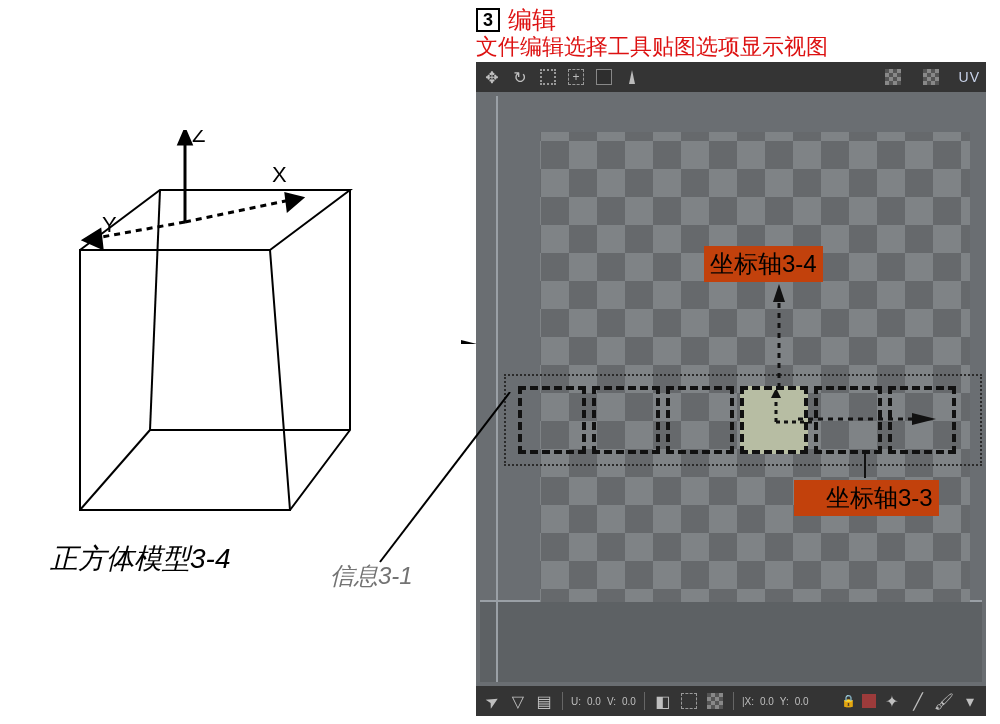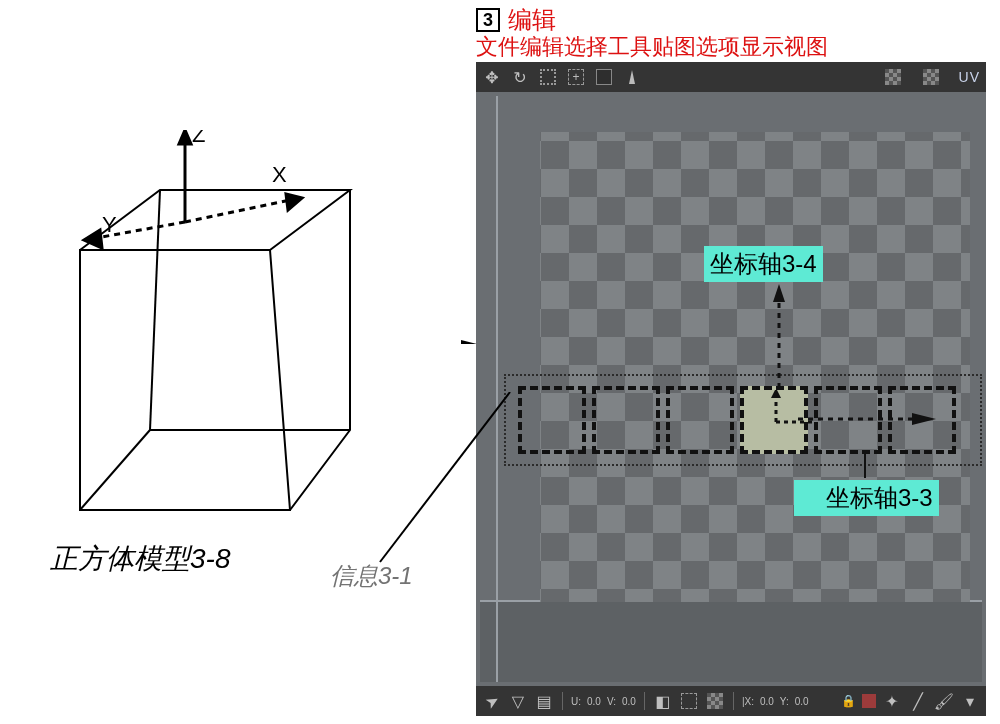--- a/index.html
+++ b/index.html
@@ -184,21 +184,21 @@
     position: relative;
   }
   .uv-cell.hi {
     background: #b7bda3;
     border: 4px dashed #111;
   }
 
   
   .callout {
     position: absolute;
-    background: #5eead4;
+    background: #c2410c;
     font-size: 24px;
     padding: 2px 6px;
     color: #000;
   }
 
   
   .toolbar-bottom {
     position: absolute;
     inset: auto 0 0 0;
     height: 30px;
@@ -255,21 +255,21 @@
       <line x1="145" y1="92" x2="250" y2="70" stroke-dasharray="6 5"></line>
       <polygon points="262,68 246,64 248,80" fill="#000"></polygon>
 
       <line x1="145" y1="92" x2="56" y2="108" stroke-dasharray="6 5"></line>
       <polygon points="44,110 60,100 62,118" fill="#000"></polygon>
     </g>
     <text x="152" y="12" font-size="22">Z</text>
     <text x="232" y="52" font-size="22">X</text>
     <text x="62" y="102" font-size="22">Y</text>
   </svg>
-  <div class="cube-label">正方体模型3-8</div>
+  <div class="cube-label">正方体模型3-4</div>
 </div>
 
 <svg class="link-arrow" width="200" height="20">
   <line x1="0" y1="6" x2="178" y2="6" stroke="#000" stroke-width="2"></line>
   <polygon points="200,6 176,0 176,12" fill="#000"></polygon>
 </svg>
 
 <div class="title-row">
   <div class="title-num">3</div>
   <div class="title-text">编辑</div>

